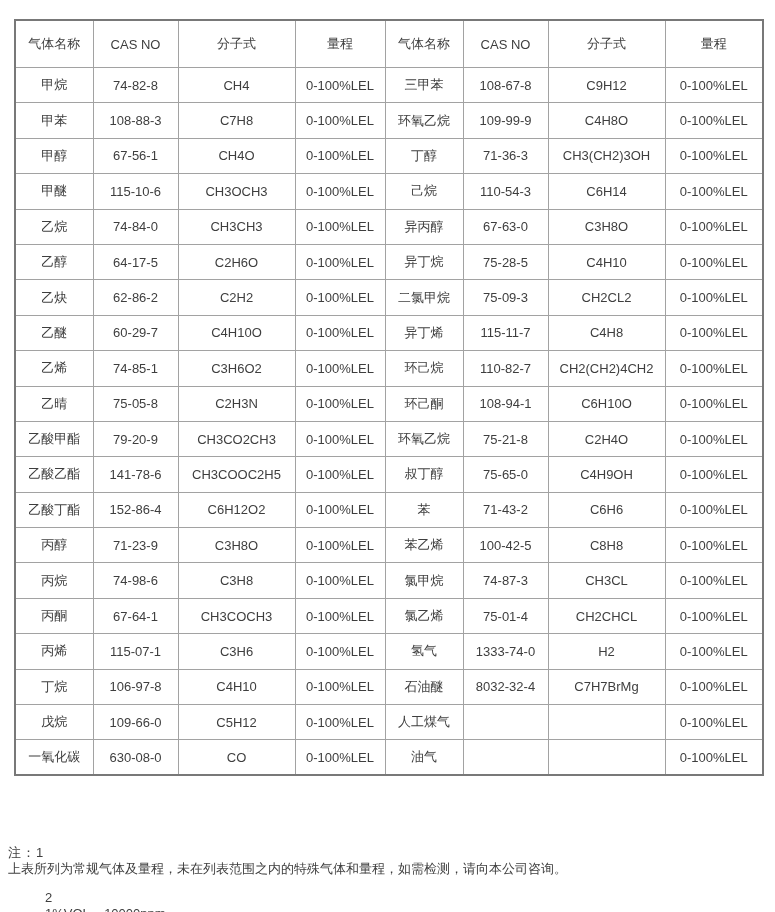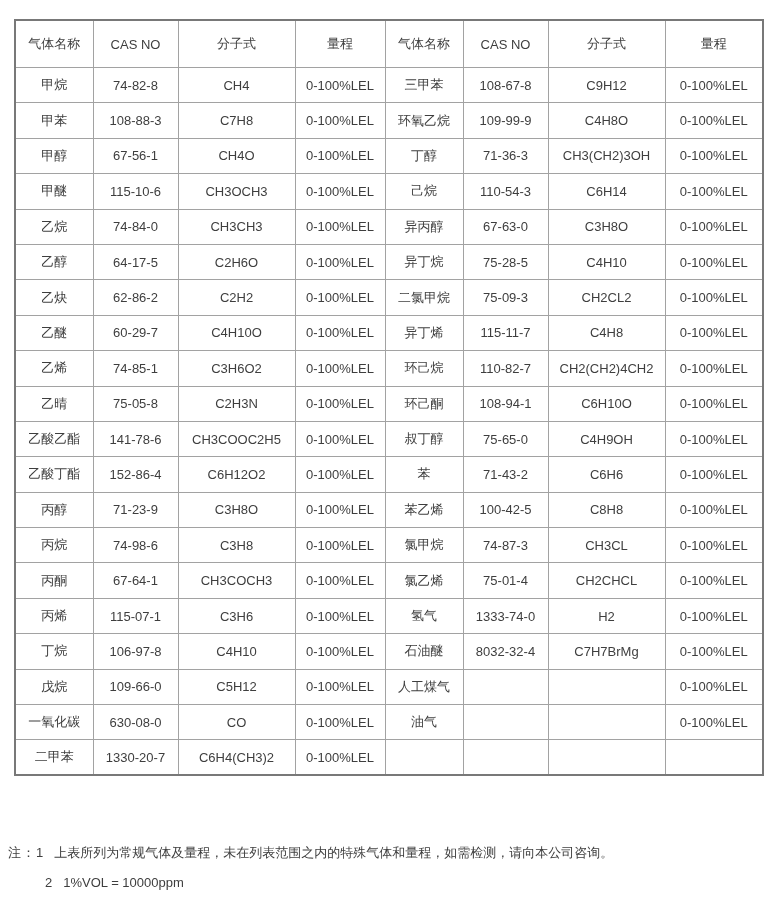--- a/index.html
+++ b/index.html
@@ -50,20 +50,21 @@
     left: 8px;
     top: 845px;
     font-size: 13px;
     color: #3e3e3e;
   }
   .note-line {
     display: flex;
     align-items: baseline;
     line-height: 1.2;
     margin-bottom: 14px;
+    flex-direction: column;
   }
   .note-line .note-label {
     flex: 0 0 auto;
     margin-right: 10px;
     letter-spacing: 1px;
   }
   .note-line.indent {
     margin-left: 37px;
   }
   .note-line .note-text {
@@ -193,20 +194,30 @@
           <td>乙晴</td>
           <td>75-05-8</td>
           <td>C2H3N</td>
           <td>0-100%LEL</td>
           <td>环己酮</td>
           <td>108-94-1</td>
           <td>C6H10O</td>
           <td>0-100%LEL</td>
         </tr>
         <tr>
+          <td>乙酸甲酯</td>
+          <td>79-20-9</td>
+          <td>CH3CO2CH3</td>
+          <td>0-100%LEL</td>
+          <td>环氧乙烷</td>
+          <td>75-21-8</td>
+          <td>C2H4O</td>
+          <td>0-100%LEL</td>
+        </tr>
+        <tr>
           <td>乙酸乙酯</td>
           <td>141-78-6</td>
           <td>CH3COOC2H5</td>
           <td>0-100%LEL</td>
           <td>叔丁醇</td>
           <td>75-65-0</td>
           <td>C4H9OH</td>
           <td>0-100%LEL</td>
         </tr>
         <tr>
@@ -281,30 +292,20 @@
         </tr>
         <tr>
           <td>一氧化碳</td>
           <td>630-08-0</td>
           <td>CO</td>
           <td>0-100%LEL</td>
           <td>油气</td>
           <td></td>
           <td></td>
           <td>0-100%LEL</td>
-        </tr>
-        <tr>
-          <td>二甲苯</td>
-          <td>1330-20-7</td>
-          <td>C6H4(CH3)2</td>
-          <td>0-100%LEL</td>
-          <td></td>
-          <td></td>
-          <td></td>
-          <td></td>
         </tr>
       </tbody>
   </table>
 
   <div class="notes">
     <div class="note-line">
       <span class="note-label">注：1</span>
       <span class="note-text">上表所列为常规气体及量程，未在列表范围之内的特殊气体和量程，如需检测，请向本公司咨询。</span>
     </div>
     <div class="note-line indent">

